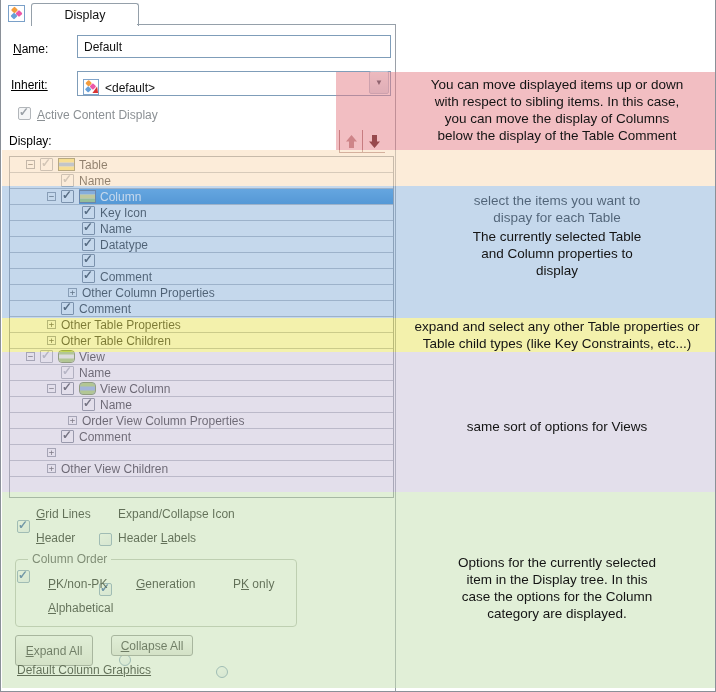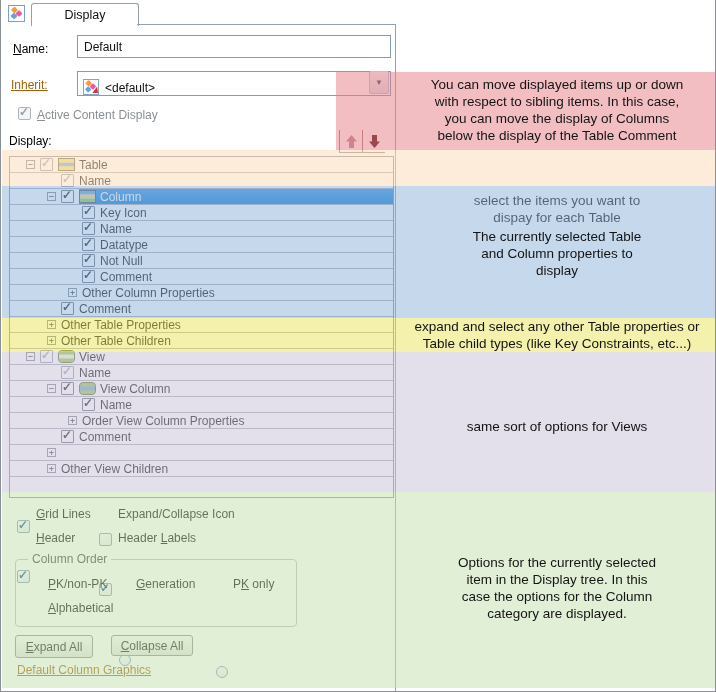--- a/index.html
+++ b/index.html
@@ -14,21 +14,21 @@
   .tabline{left:136px;top:24px;width:258px;height:0;border-top:1px solid #95a0aa;}
   .vpanel{left:394px;top:24px;width:0;height:667px;border-left:1px solid #9aa0a8;}
   
   .fldlabel{color:#000;}
   .txtfield{border:1px solid #7f9db9;background:#fff;display:flex;align-items:center;padding-left:6px;box-sizing:border-box;}
   .combo{border:1px solid #7f9db9;background:#fff;display:flex;align-items:flex-end;box-sizing:border-box;}
   .combo .val{margin-left:6px;flex:1;}
   .combo .drop{width:18px;height:21px;margin:1px;border:1px solid #b5c4d4;border-radius:2px;
       background:linear-gradient(#f4f6f8,#d8dee8);display:flex;align-items:center;justify-content:center;
       font-size:8px;color:#3a4a5a;}
-  a.lnk{color:#a16207;text-decoration:underline;cursor:pointer;}
+  a.lnk{color:#000000;text-decoration:underline;cursor:pointer;}
   .gray{color:#8b9094;}
   
   .cb{width:13px;height:13px;box-sizing:border-box;border:1px solid #7c99b8;border-radius:2px;
       background:linear-gradient(150deg,#fefefe,#e9edf2);position:relative;}
   .cb .chk{position:absolute;left:0px;top:-3px;font-size:12px;font-weight:bold;color:#1f4f9e;}
   .cb.dis{border-color:#b2b6ba;background:#f4f5f6;}
   .cb.dis .chk{color:#9aa0a6;}
   .cb.tree{border:1px solid #6b7280;border-radius:1px;background:#fff;}
   .cb.tree .chk{color:#23282e;}
   .cb.tree.dis{border-color:#9aa0a8;}
@@ -194,23 +194,20 @@
         </span>
         <span class="rest">
           <span class="tlabel">Datatype</span>
         </span>
       </div>
       <div class="trow" style="padding-left: 58px;">
         <span class="expspace"></span>
         <span class="cb tree">
           <span class="chk">✓</span>
         </span>
-        <span class="rest">
-          <span class="tlabel">Not Null</span>
-        </span>
       </div>
       <div class="trow" style="padding-left: 58px;">
         <span class="expspace"></span>
         <span class="cb tree">
           <span class="chk">✓</span>
         </span>
         <span class="rest">
           <span class="tlabel">Comment</span>
         </span>
       </div>
@@ -342,21 +339,21 @@
         <span class="dot"></span>
       </div>
       <span class="optlabel" style="left: 47px; top: 577px;"><u>P</u>K/non-PK</span>
       <div class="abs radio" style="left: 118px; top: 577px;"></div>
       <span class="optlabel" style="left: 135px; top: 577px;"><u>G</u>eneration</span>
       <div class="abs radio" style="left: 215px; top: 577px;"></div>
       <span class="optlabel" style="left: 232px; top: 577px;">P<u>K</u> only</span>
       <span class="optlabel" style="left: 47px; top: 601px;"><u>A</u>lphabetical</span>
     </div>
 
-  <div class="abs xpbtn" style="left:14px;top:635px;width:78px;height:23px;">
+  <div class="abs xpbtn" style="left:14px;top:635px;width:78px;height:31px;">
     <span><u>E</u>xpand All</span>
   </div>
   <div class="abs xpbtn" style="left:110px;top:635px;width:82px;height:21px;">
     <span><u>C</u>ollapse All</span>
   </div>
 
   <a class="abs lnk" style="left:16px;top:663px;font-size:12px;">Default Column Graphics</a>
 
   <div id="bands">
       <div class="band" style="left: 335px; top: 72px; width: 380px; height: 78px; background: rgba(229, 125, 133, 0.5);">

